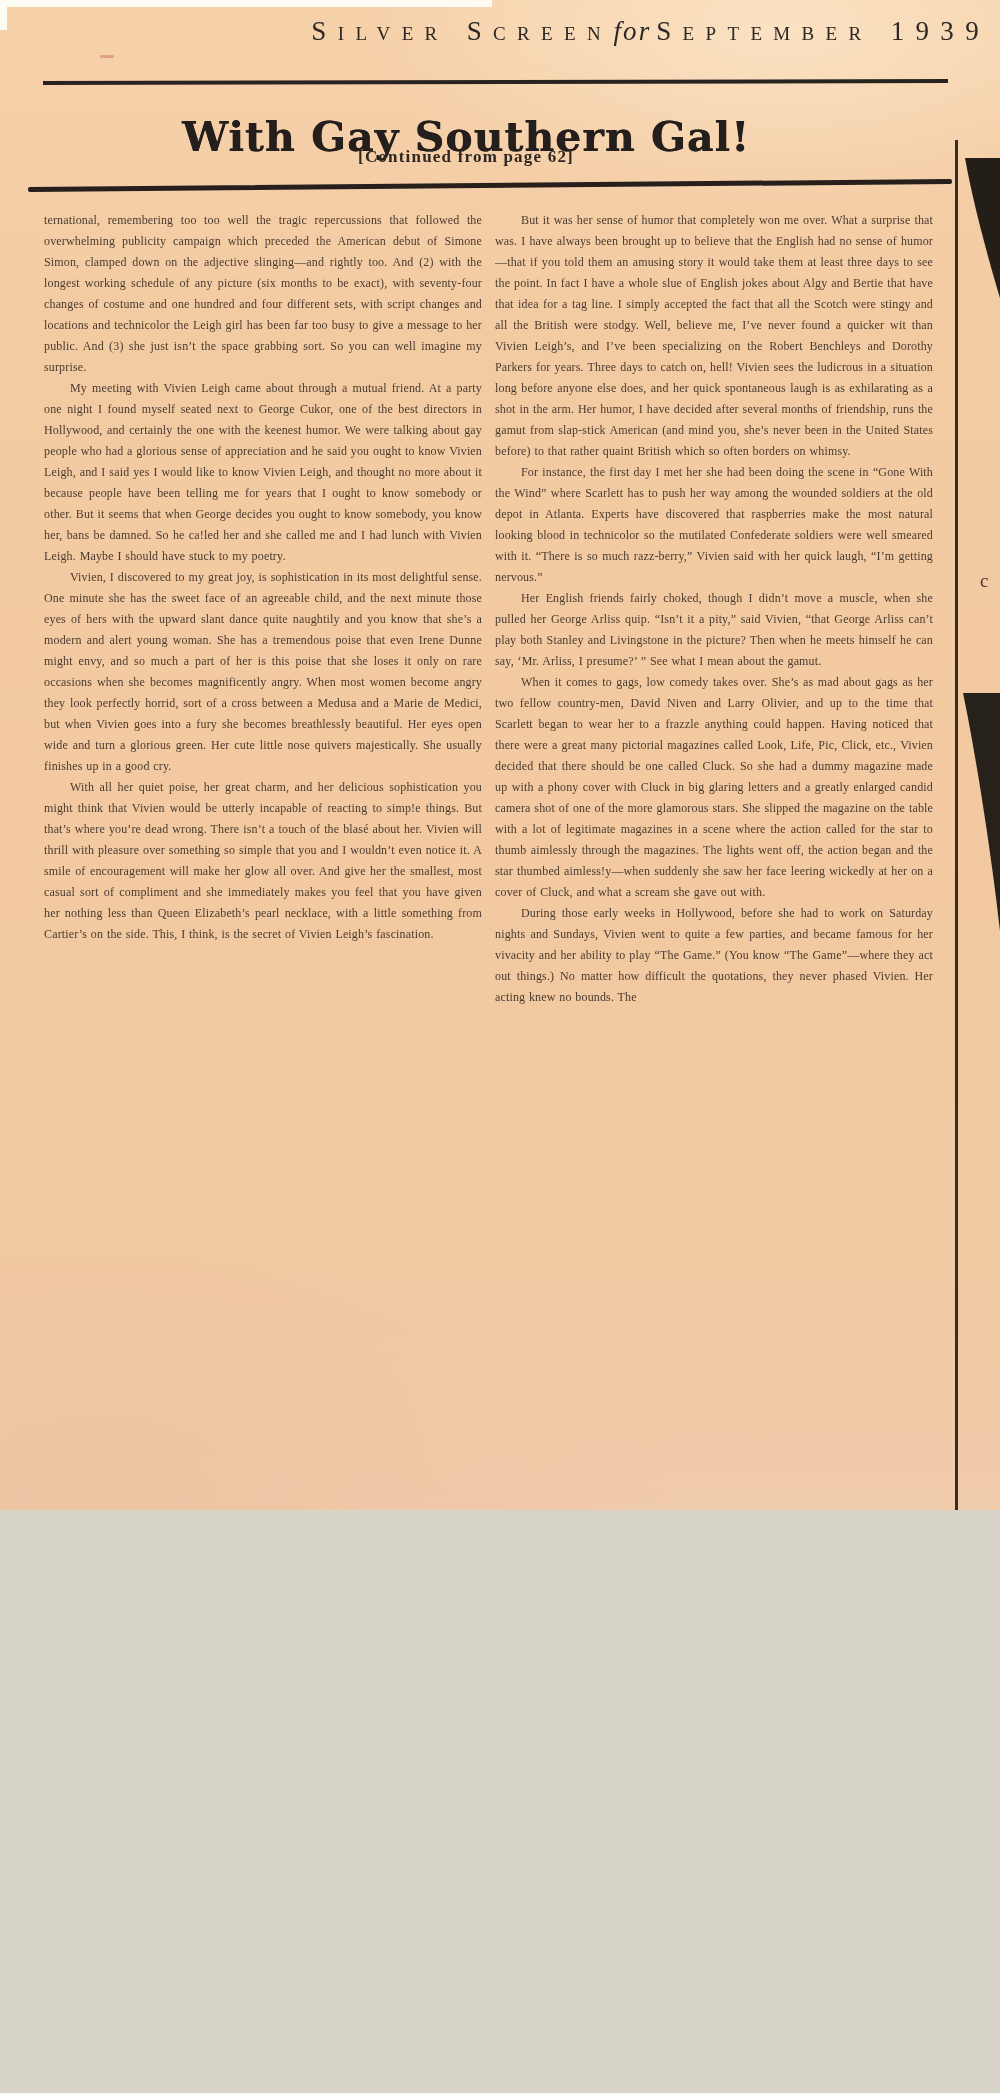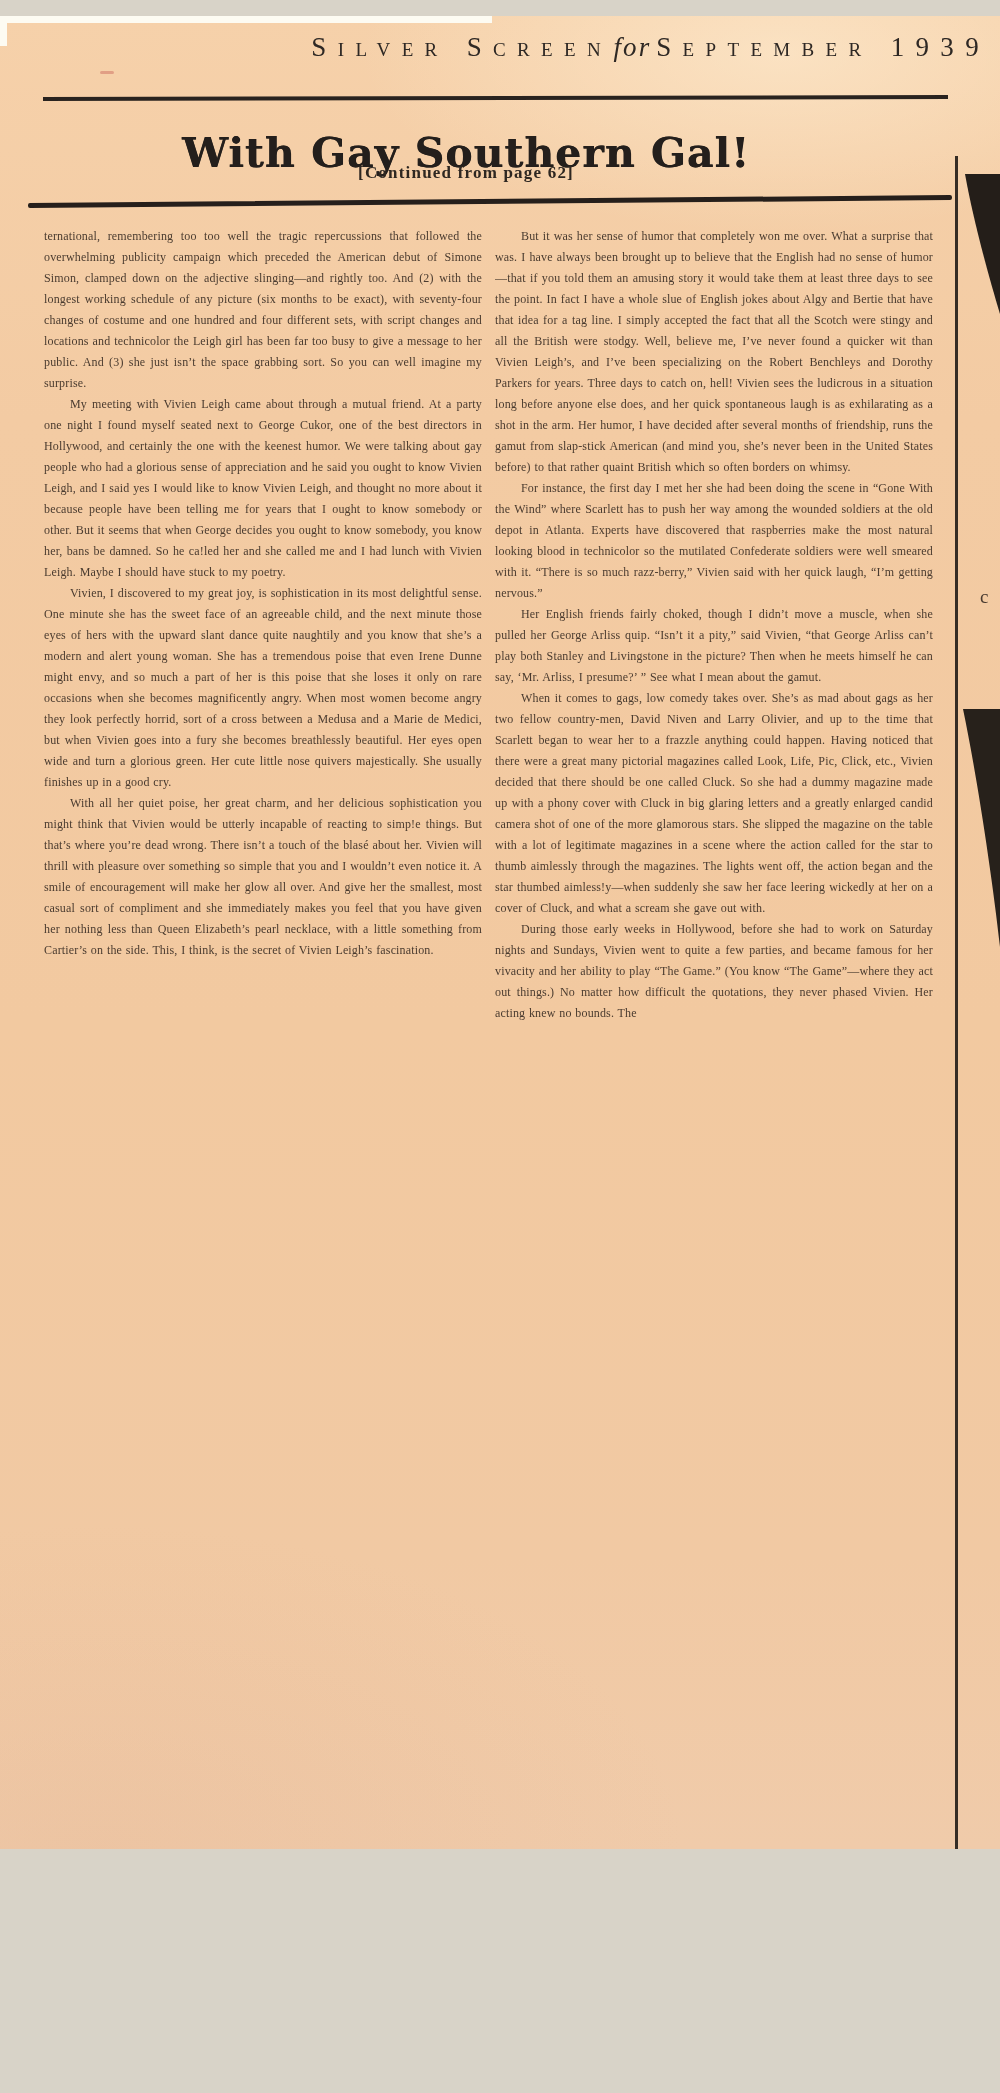--- a/index.html
+++ b/index.html
@@ -1,19 +1,19 @@
 <!DOCTYPE html>
 <html><head>
 <meta charset="utf-8">
 <style>
   html,body{margin:0;padding:0;background:#d8d3c8;}
   #page{
     position:relative;
-    width:1000px;height:1833px;
-    margin:16px auto;
+    width:1000px;height:1510px;
+    margin:0 auto;
     overflow:hidden;
     background:
       radial-gradient(ellipse 700px 300px at 78% 2%, rgba(255,240,214,.55), rgba(255,240,214,0) 60%),
       radial-gradient(ellipse 900px 500px at 10% 100%, rgba(226,176,140,.25), rgba(226,176,140,0) 65%),
       linear-gradient(180deg,#f6d1aa 0%,#f3cba3 22%,#f2c9a0 55%,#f1c9a3 84%,#f0cbaa 100%);
     font-family:"Liberation Serif","DejaVu Serif",serif;
   }
   
   .scan-top{position:absolute;left:0;top:0;width:492px;height:7px;background:#fdfbf2;}
   .scan-top-left{position:absolute;left:0;top:0;width:7px;height:30px;background:#fdfbf2;}

